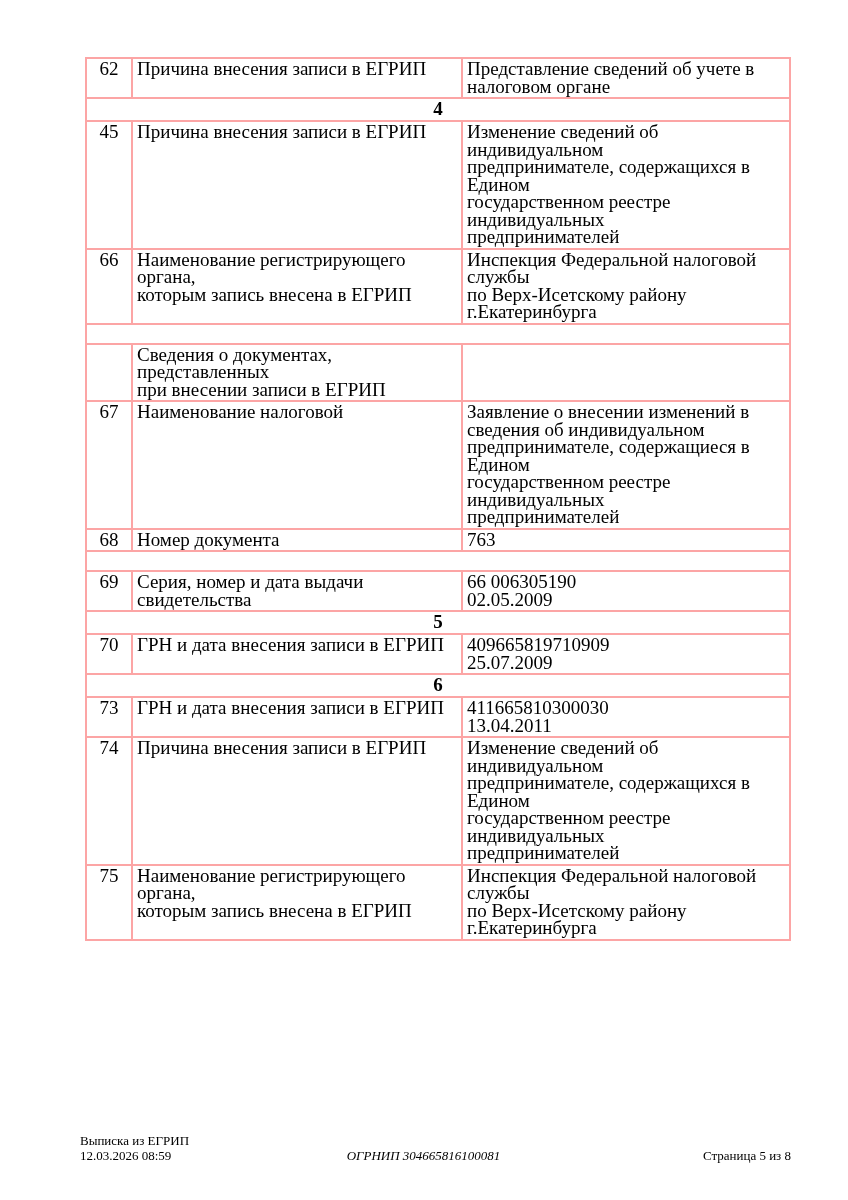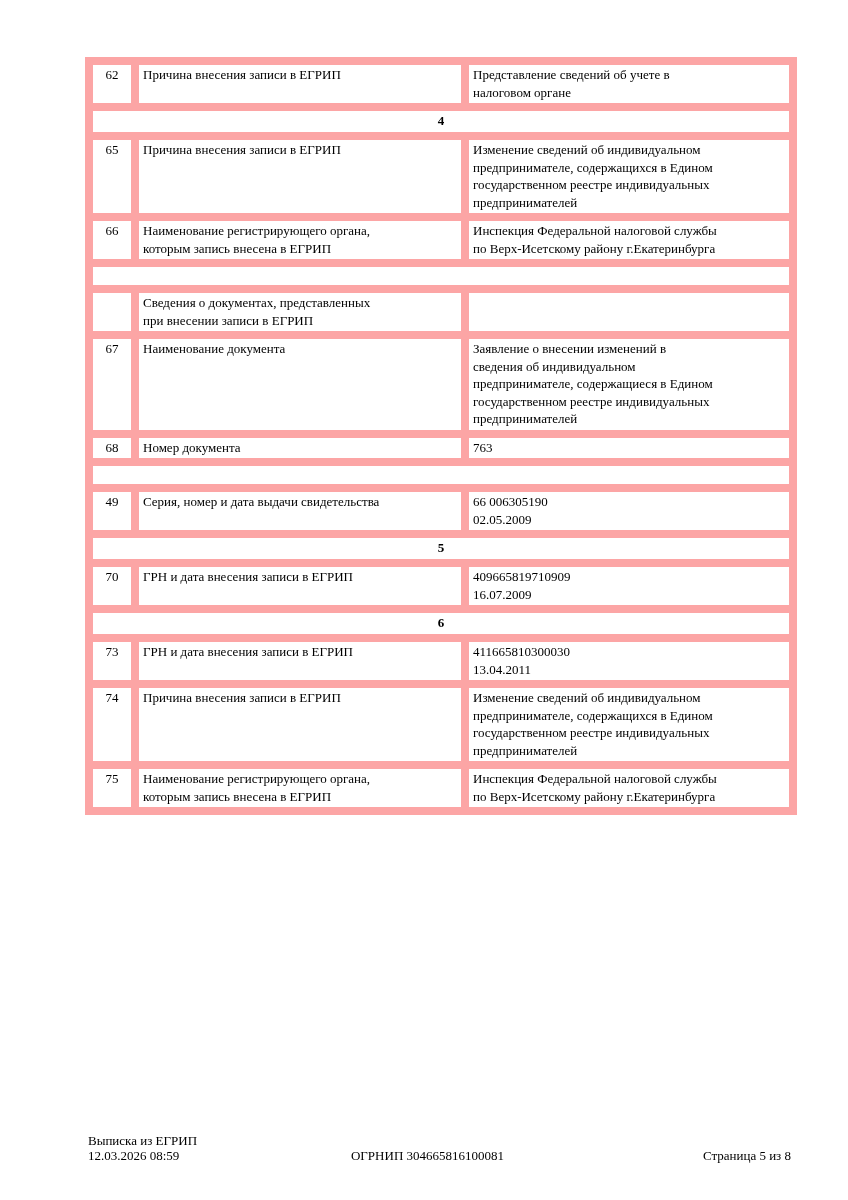--- a/index.html
+++ b/index.html
@@ -18,24 +18,24 @@
   }
   table.extract-table {
     position: absolute;
     left: 85px;
     top: 57px;
     width: 704px;
     border-collapse: collapse;
     table-layout: fixed;
   }
   .extract-table td {
-    border: 8px solid #fca5a5;
+    border: 2px solid #fca5a5;
     vertical-align: top;
     padding: 1px 4px 2px 4px;
-    font-size: 13px;
+    font-size: 19px;
     line-height: 17.5px;
     white-space: pre-line;
     overflow: hidden;
   }
   .c-num {
     text-align: center;
     padding-left: 1px;
     padding-right: 1px;
   }
   .c-section {
@@ -51,31 +51,31 @@
     padding: 0;
   }
   .footer {
     position: absolute;
     left: 80px;
     right: 57px;
     top: 1134px;
     font-size: 13px;
     line-height: 14.5px;
     color: #000000;
-    margin-left: 8px;
   }
   .footer-line2 {
     position: relative;
     height: 15px;
   }
   .footer-center {
     position: absolute;
     left: calc(50% - 12px);
     transform: translateX(-50%);
     white-space: nowrap;
+    font-style: italic;
   }
   .footer-right {
     position: absolute;
     right: 0;
     white-space: nowrap;
     text-align: center;
   }
 </style>
 </head>
 <body>
@@ -92,21 +92,21 @@
         <tr>
           <td class="c-num">62</td>
           <td class="c-label">Причина внесения записи в ЕГРИП</td>
           <td class="c-value">Представление сведений об учете в
 налоговом органе</td>
         </tr>
         <tr>
           <td colspan="3" class="c-section">4</td>
         </tr>
         <tr>
-          <td class="c-num">65</td>
+          <td class="c-num">45</td>
           <td class="c-label">Причина внесения записи в ЕГРИП</td>
           <td class="c-value">Изменение сведений об индивидуальном
 предпринимателе, содержащихся в Едином
 государственном реестре индивидуальных
 предпринимателей</td>
         </tr>
         <tr>
           <td class="c-num">66</td>
           <td class="c-label">Наименование регистрирующего органа,
 которым запись внесена в ЕГРИП</td>
@@ -117,49 +117,49 @@
           <td colspan="3" class="c-spacer"></td>
         </tr>
         <tr>
           <td class="c-num"></td>
           <td class="c-label">Сведения о документах, представленных
 при внесении записи в ЕГРИП</td>
           <td class="c-value"></td>
         </tr>
         <tr>
           <td class="c-num">67</td>
-          <td class="c-label">Наименование документа</td>
+          <td class="c-label">Наименование налоговой</td>
           <td class="c-value">Заявление о внесении изменений в
 сведения об индивидуальном
 предпринимателе, содержащиеся в Едином
 государственном реестре индивидуальных
 предпринимателей</td>
         </tr>
         <tr>
           <td class="c-num">68</td>
           <td class="c-label">Номер документа</td>
           <td class="c-value">763</td>
         </tr>
         <tr>
           <td colspan="3" class="c-spacer"></td>
         </tr>
         <tr>
-          <td class="c-num">49</td>
+          <td class="c-num">69</td>
           <td class="c-label">Серия, номер и дата выдачи свидетельства</td>
           <td class="c-value">66 006305190
 02.05.2009</td>
         </tr>
         <tr>
           <td colspan="3" class="c-section">5</td>
         </tr>
         <tr>
           <td class="c-num">70</td>
           <td class="c-label">ГРН и дата внесения записи в ЕГРИП</td>
           <td class="c-value">409665819710909
-16.07.2009</td>
+25.07.2009</td>
         </tr>
         <tr>
           <td colspan="3" class="c-section">6</td>
         </tr>
         <tr>
           <td class="c-num">73</td>
           <td class="c-label">ГРН и дата внесения записи в ЕГРИП</td>
           <td class="c-value">411665810300030
 13.04.2011</td>
         </tr>

